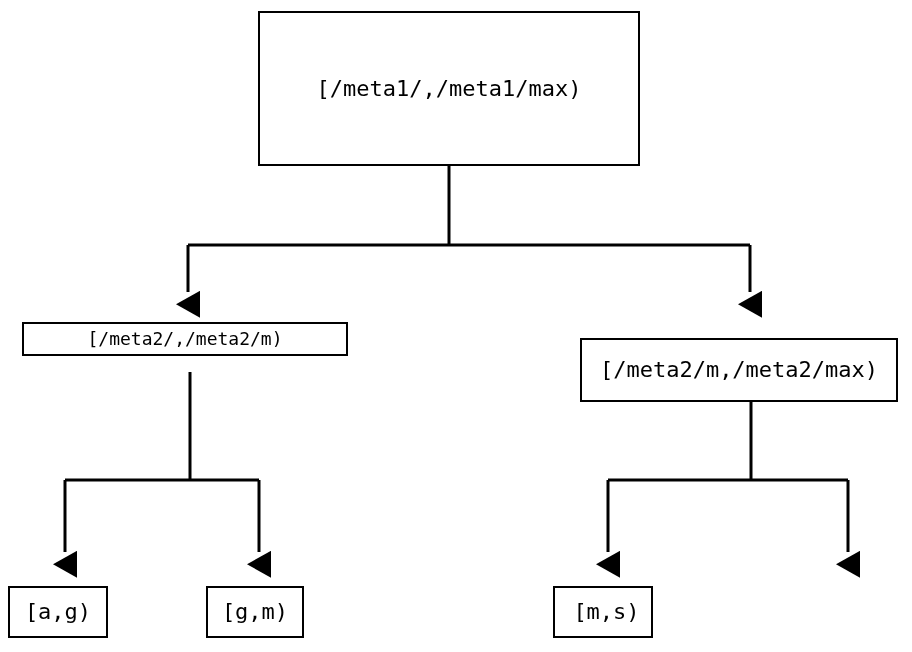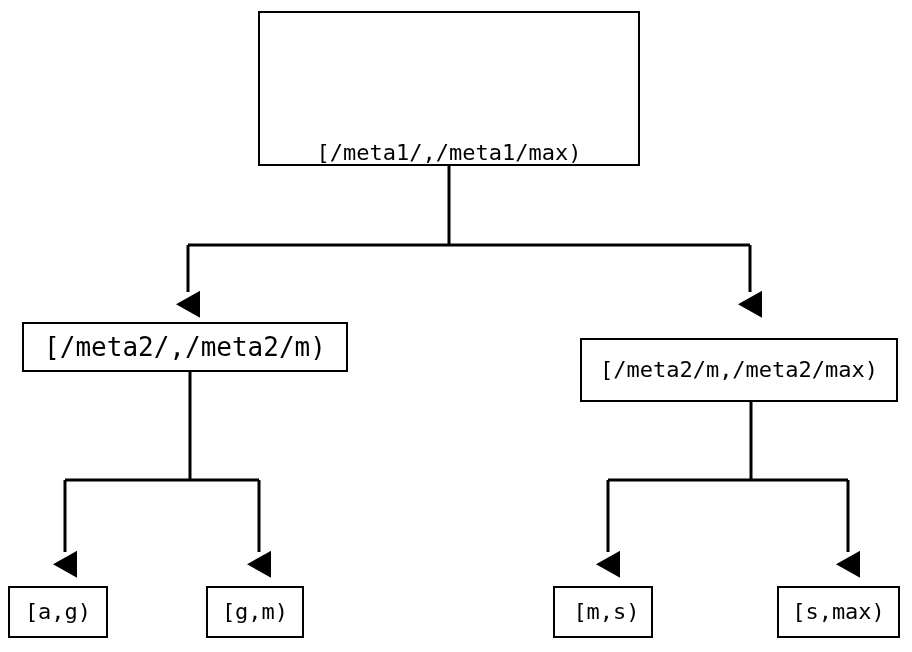--- a/index.html
+++ b/index.html
@@ -31,22 +31,22 @@
     align-items: center;
     justify-content: center;
     color: #000000;
     line-height: 1;
     white-space: pre;
   }
   .node-label {
     display: block;
     white-space: pre;
   }
-  .n-root  { left: 258px; top: 11px;  width: 382px; height: 155px; font-size: 22px; align-items: flex-end; }
-  .n-mid-l { left: 22px;  top: 322px; width: 326px; height: 50px;  font-size: 26px; }
+  .n-root  { left: 258px; top: 11px;  width: 382px; height: 155px; font-size: 22px; }
+  .n-mid-l { left: 22px;  top: 322px; width: 326px; height: 34px;  font-size: 18px; }
   .n-mid-r { left: 580px; top: 338px; width: 318px; height: 64px;  font-size: 22px; }
   .n-leaf  { height: 52px; top: 586px; font-size: 22px; }
   .n-leaf-1 { left: 8px;   width: 100px; }
   .n-leaf-2 { left: 206px; width: 98px; text-align: center;  }
   .n-leaf-3 { left: 553px; width: 100px; padding-left: 7px; }
   .n-leaf-4 { left: 777px; width: 123px; }
 </style>
 </head>
 <body>
 
@@ -98,17 +98,14 @@
   </div>
 
   <div class="node n-leaf n-leaf-2">
     <span class="node-label">[g,m)</span>
   </div>
 
   <div class="node n-leaf n-leaf-3">
     <span class="node-label">[m,s)</span>
   </div>
 
-  <div class="node n-leaf n-leaf-4">
-    <span class="node-label">[s,max)</span>
-  </div>
 
 </div>
 
 </body></html>

